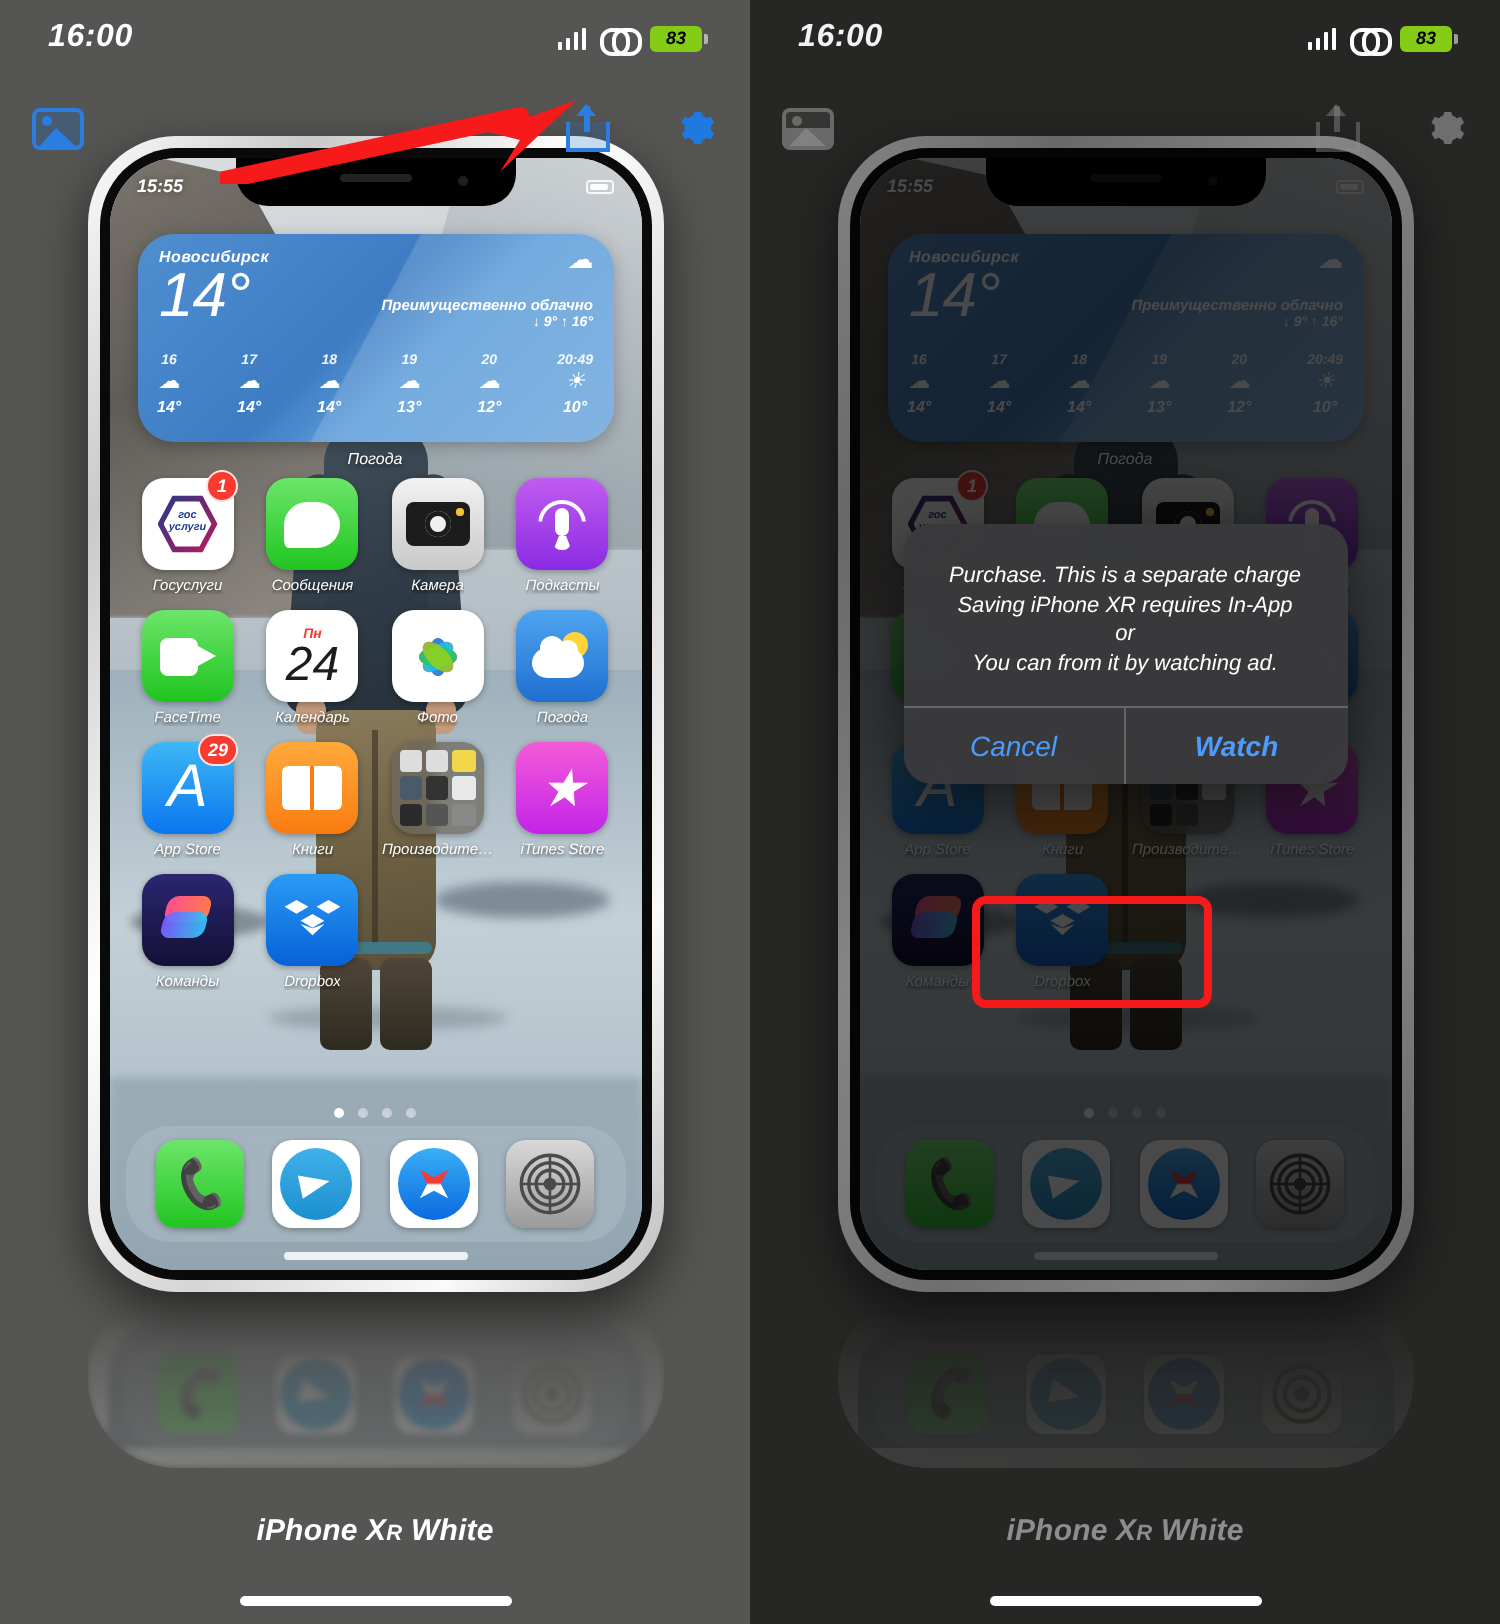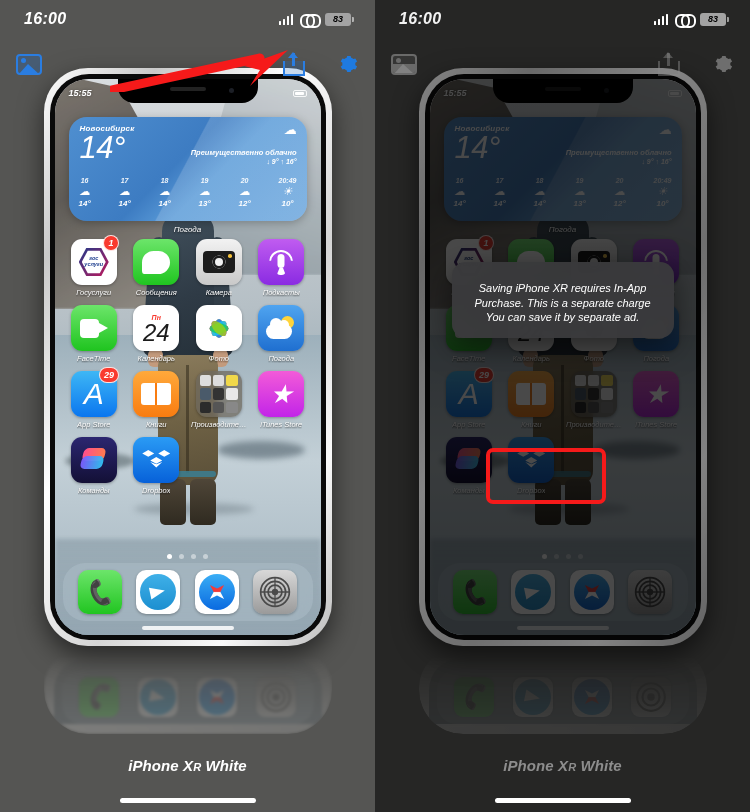--- a/index.html
+++ b/index.html
@@ -34,21 +34,21 @@
   .vpn-icon { width: 18px; height: 12px; position: relative; }
   .vpn-icon::before, .vpn-icon::after {
     content: ""; position: absolute; top: 1px; width: 11px; height: 10px;
     border: 2px solid #fff; border-radius: 6px;
   }
   .vpn-icon::before { left: 0; }
   .vpn-icon::after  { left: 6px; }
 
   .battery {
     position: relative; width: 26px; height: 13px;
-    background: #a3a3a3; border-radius: 3px;
+    background: #84cc16; border-radius: 3px;
     display: flex; align-items: center; justify-content: center;
   }
   .battery span { font-size: 9px; font-weight: bold; color: #000; line-height: 1; }
   .battery::after {
     content: ""; position: absolute; right: -3px; top: 4px;
     width: 2px; height: 5px; background: rgba(255,255,255,.55); border-radius: 0 1px 1px 0;
   }
 
   
   .toolbar {
@@ -1123,24 +1123,29 @@
 
             <div class="dim-overlay"></div>
           </div>
         </div>
       </div>
     </div>
 
     <div class="dialog">
       <div class="dlg-body">
         <div class="dlg-msg">
+          <span class="ln">Purchase. This is a separate charge</span>
           <span class="ln">Saving iPhone XR requires In-App</span>
-          <span class="ln">Purchase. This is a separate charge</span>
-          <span class="ln">You can save it by separate ad.</span>
+          <span class="ln">or</span>
+          <span class="ln">You can from it by watching ad.</span>
         </div>
+      </div>
+      <div class="dlg-actions">
+        <div class="dlg-btn">Cancel</div>
+        <div class="dlg-btn bold">Watch</div>
       </div>
     </div>
 
     <div class="caption">
       <span>iPhone X</span><span class="sm">R</span><span> White</span>
     </div>
     <div class="home-bar"></div>
   </div>
 
   <div class="red-box"></div>

